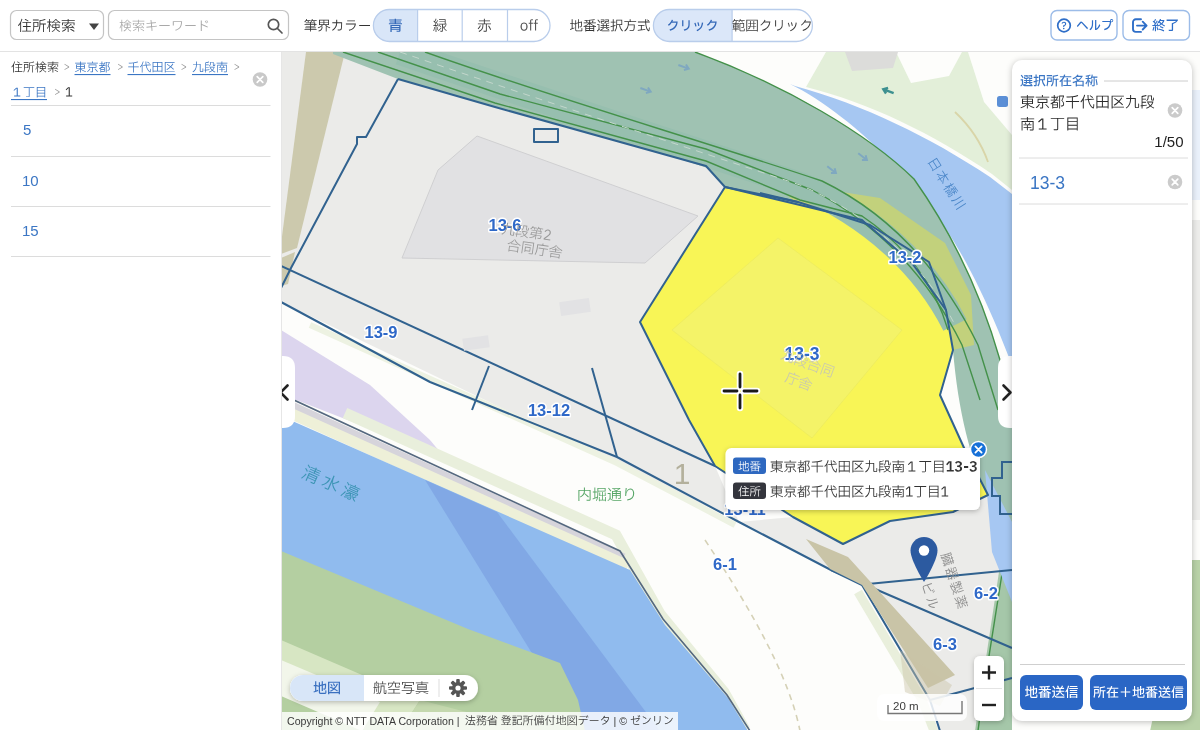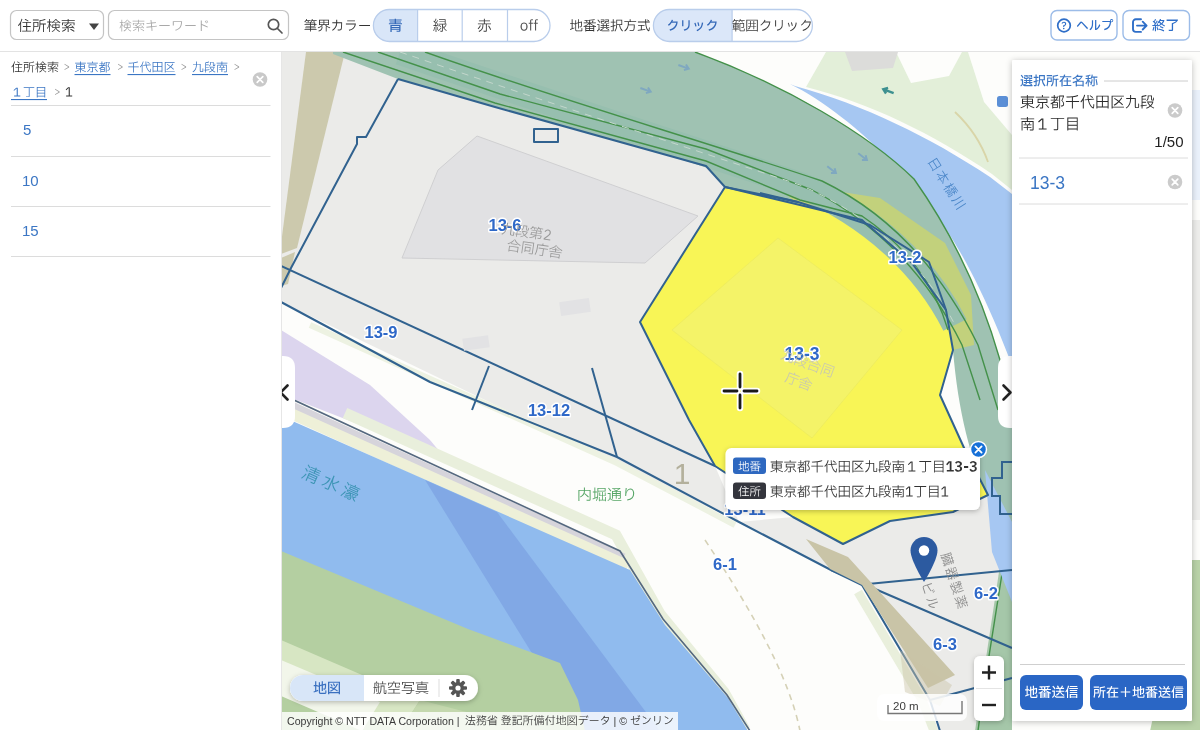--- a/index.html
+++ b/index.html
@@ -340,21 +340,21 @@
 
 <g>
       <rect x="1123" y="10.5" width="66.5" height="29.5" rx="6" fill="#fff" stroke="#9cbce8" stroke-width="1.4"></rect>
 <path d="M1141,19.3 h-5.2 a2.8,2.8 0 0 0 -2.8,2.8 v7 a2.8,2.8 0 0 0 2.8,2.8 h5.2" fill="none" stroke="#2e6ec8" stroke-width="1.9" stroke-linecap="round"></path>
 <path d="M1137,25.6 h9.5 m-3.8,-3.9 l3.9,3.9 l-3.9,3.9" fill="none" stroke="#2e6ec8" stroke-width="1.9" stroke-linecap="round" stroke-linejoin="round"></path>
 <path transform="translate(1152.0,30.3)" fill="#2e6ec8" d="M13.0 -4.8 12.5 -3.8Q10.7 -4.7 9.4 -5.7Q8.3 -4.8 6.7 -4.0L6.5 -4.3L5.7 -3.9L5.5 -4.6Q4.8 -4.5 4.0 -4.4V1.0H2.9V-4.3Q2.1 -4.3 0.4 -4.2L0.3 -5.3L1.9 -5.4Q2.3 -5.9 2.8 -6.6Q1.8 -7.7 0.6 -8.7L1.3 -9.6L1.9 -9.1Q2.6 -10.2 3.0 -11.4L4.1 -10.9Q3.4 -9.5 2.6 -8.3L3.4 -7.5Q4.2 -8.8 4.8 -9.9L5.8 -9.4Q5.2 -8.3 4.5 -7.3Q3.8 -6.2 3.2 -5.4Q4.2 -5.5 5.2 -5.6Q4.9 -6.3 4.7 -6.8L5.6 -7.1Q6.0 -6.2 6.3 -5.1Q7.6 -5.8 8.5 -6.4Q7.6 -7.2 7.1 -7.9Q6.8 -7.5 6.2 -7.0L5.5 -7.9Q6.4 -8.6 7.0 -9.5Q7.6 -10.4 7.9 -11.4L9.1 -11.2Q9.0 -10.9 8.7 -10.3H12.3V-9.4Q11.7 -7.8 10.3 -6.4Q11.3 -5.7 13.0 -4.8ZM9.4 -7.1Q10.5 -8.2 10.9 -9.2H8.1Q8.0 -9.0 7.9 -8.8Q8.5 -7.9 9.4 -7.1ZM8.4 -4.4Q9.9 -3.8 11.6 -2.7L11.0 -1.7Q9.6 -2.6 7.7 -3.4ZM5.4 -3.7Q6.0 -2.1 6.3 -0.4L5.3 -0.0Q5.0 -1.9 4.5 -3.4ZM0.4 -0.1Q1.1 -1.7 1.4 -3.6L2.4 -3.4Q2.1 -1.1 1.4 0.5ZM6.8 -1.9Q8.1 -1.5 9.6 -1.0Q11.0 -0.5 12.2 -0.0L11.8 1.1Q8.9 -0.1 6.3 -0.8Z M16.9 0.7 16.6 -0.5H19.8V-7.0Q21.1 -7.5 22.2 -8.1Q23.4 -8.7 24.0 -9.4H14.6V-10.7H25.9V-9.7Q24.6 -7.7 21.1 -6.2V-0.7Q21.1 0.1 20.8 0.4Q20.4 0.7 19.6 0.7Z"></path>
     </g>
 
 </svg>
 
-<div class="abs" style="left:1012px;top:60px;width:180px;height:661px;background:#fff;border-radius:1px;box-shadow:0 1px 6px rgba(0,0,0,0.25)">
+<div class="abs" style="left:1012px;top:60px;width:180px;height:661px;background:#fff;border-radius:10px;box-shadow:0 1px 6px rgba(0,0,0,0.25)">
 <svg width="180" height="661" viewBox="0 0 180 661">
 
 <path transform="translate(8.0,25.5)" fill="#3b76c4" d="M2.7 -7.3Q1.8 -8.8 0.7 -10.1L1.7 -10.8Q2.7 -9.6 3.6 -8.0ZM5.3 -6.6Q4.6 -6.6 4.4 -6.8Q4.1 -7.1 4.1 -7.6V-9.1H6.6V-9.7H4.1V-10.6H7.7V-8.3H5.1V-7.8Q5.1 -7.6 5.2 -7.5Q5.3 -7.5 5.5 -7.5H7.1V-8.0L8.0 -7.9V-7.4Q8.0 -7.0 7.8 -6.8Q7.6 -6.6 7.2 -6.6ZM9.5 -6.6Q8.9 -6.6 8.6 -6.9Q8.3 -7.1 8.3 -7.7V-9.1H11.0V-9.7H8.3V-10.6H12.1V-8.3H9.3V-7.8Q9.3 -7.6 9.4 -7.5Q9.5 -7.5 9.7 -7.5H11.4V-8.0L12.3 -7.9V-7.3Q12.3 -7.0 12.2 -6.8Q12.0 -6.6 11.5 -6.6ZM10.3 -3.5H12.4V-2.5H3.9V-3.5H5.9V-4.5H4.1V-5.5H5.9V-6.3H7.0V-5.5H9.2V-6.3H10.3V-5.5H12.2V-4.5H10.3ZM12.6 -0.4 12.4 0.8H5.9Q4.3 0.8 3.5 0.2Q2.6 -0.3 2.6 -1.3H2.5Q2.5 -0.5 2.0 0.0Q1.6 0.5 0.8 0.9L0.4 -0.2Q1.3 -0.6 1.6 -1.0Q1.9 -1.5 1.9 -2.4V-5.1H0.6V-6.2H3.1V-2.3Q3.1 -1.0 4.4 -0.6L4.0 -1.4Q4.7 -1.5 5.4 -1.8Q6.1 -2.1 6.6 -2.4L7.2 -1.7Q6.7 -1.4 6.0 -1.0Q5.3 -0.7 4.5 -0.5Q5.1 -0.4 5.9 -0.4ZM9.2 -4.5H7.0V-3.5H9.2ZM11.6 -0.5Q11.0 -0.8 10.3 -1.1Q9.6 -1.5 8.9 -1.7L9.5 -2.4Q10.1 -2.2 10.9 -1.9Q11.7 -1.6 12.2 -1.2Z M18.5 -4.5Q17.6 -4.1 16.7 -3.8V-0.4Q16.7 0.3 16.4 0.6Q16.1 0.8 15.5 0.8H14.1L13.8 -0.4H15.5V-3.5Q14.7 -3.3 13.7 -3.1L13.5 -4.2Q14.4 -4.4 15.5 -4.7V-7.6H13.7V-8.7H15.5V-10.9H16.7V-8.7H18.5V-7.6H16.7V-5.0Q17.8 -5.3 18.4 -5.6ZM23.0 -5.2Q23.1 -3.6 23.8 -2.4Q24.4 -1.2 25.5 -0.1L24.7 1.0Q23.4 -0.3 22.7 -1.8Q22.0 -3.3 21.8 -5.2H20.1Q20.0 -3.3 19.6 -1.8Q19.3 -0.4 18.3 1.0L17.3 0.1Q18.3 -1.2 18.6 -2.6Q19.0 -4.1 19.0 -6.3V-10.4H24.9V-5.2ZM23.7 -9.3H20.1V-6.3H23.7Z M38.5 -6.8V-5.7H36.9V1.0H35.7V-5.7H33.8Q33.8 -3.4 33.3 -1.8Q32.8 -0.2 31.8 1.1L30.9 0.1Q31.9 -1.1 32.3 -2.5Q32.7 -4.0 32.7 -6.4V-9.8Q35.9 -10.1 37.7 -10.8L38.3 -9.8Q36.5 -9.1 33.8 -8.8V-6.8ZM26.7 -10.5H32.1V-9.3H26.7ZM28.2 -3.5Q28.2 -2.1 28.0 -1.1Q27.8 -0.1 27.3 1.1L26.4 0.1Q26.8 -0.8 26.9 -1.8Q27.1 -2.9 27.1 -4.5V-8.1H31.8V-3.5ZM28.2 -7.1V-4.6H30.7V-7.1Z M51.3 -9.3V-8.2H44.4Q43.7 -6.7 42.7 -5.5V1.0H41.4V-4.3Q40.7 -3.7 40.0 -3.2L39.4 -4.3Q41.7 -5.7 43.0 -8.2H39.9V-9.3H43.5Q43.8 -10.1 44.0 -11.0L45.3 -10.8Q45.1 -9.9 44.8 -9.3ZM50.9 -3.9H47.9V-0.6H51.3V0.5H43.3V-0.6H46.6V-3.9H43.6V-5.0H46.6V-7.6H47.9V-5.0H50.9Z M63.7 -4.8V1.0H62.5V0.3H56.9V1.0H55.7V-3.2Q54.5 -2.8 53.1 -2.3L52.5 -3.4Q55.1 -4.1 57.1 -5.2Q56.3 -6.1 55.5 -6.8L56.4 -7.5Q57.3 -6.8 58.1 -5.8Q60.0 -7.0 61.1 -8.6H57.0Q55.5 -7.2 53.1 -6.2L52.5 -7.2Q54.2 -7.9 55.4 -8.8Q56.6 -9.7 57.4 -10.9L58.5 -10.5Q58.3 -10.1 58.0 -9.7H62.6V-8.9Q61.3 -6.5 58.7 -4.8ZM56.9 -3.8V-0.8H62.5V-3.8Z M77.4 -7.8H74.7V-0.4Q74.7 0.2 74.4 0.5Q74.1 0.8 73.5 0.8H72.2L71.8 -0.3H73.6V-7.8H72.0Q71.7 -7.0 71.2 -6.3L70.4 -7.0V-6.4H68.8V-5.0H68.9L69.2 -5.3Q69.3 -5.4 69.4 -5.4Q69.6 -5.4 69.7 -5.1L70.9 -3.1L70.1 -2.3L68.9 -4.4Q68.9 -4.5 68.9 -4.4Q68.8 -4.4 68.8 -4.4V1.1H67.8V-4.4H67.7Q67.6 -3.5 67.2 -2.8Q66.9 -2.0 66.1 -1.1L65.4 -2.2Q66.4 -3.4 67.0 -4.4Q67.5 -5.4 67.6 -6.4H65.5V-7.4H67.8V-9.1Q67.2 -9.0 65.9 -8.8L65.6 -9.8Q66.8 -9.9 68.0 -10.2Q69.2 -10.5 70.1 -10.9L70.6 -10.0Q69.9 -9.6 68.8 -9.3V-7.4H70.4V-7.3Q70.9 -8.2 71.3 -9.1Q71.6 -10.1 71.7 -11.0L72.8 -10.8Q72.6 -9.7 72.4 -8.9H77.4ZM76.6 -6.5Q76.9 -5.1 77.2 -3.5Q77.5 -1.9 77.6 -0.7L76.5 -0.3Q76.4 -1.6 76.1 -3.2Q75.9 -4.8 75.6 -6.2ZM72.7 -6.0Q72.3 -2.6 71.3 -0.3L70.3 -1.1Q70.8 -2.2 71.1 -3.5Q71.4 -4.8 71.6 -6.3Z"></path>
 <line x1="92" y1="21" x2="176" y2="21" stroke="#cccccc" stroke-width="1"></line>
 
 <path transform="translate(8.0,47.5)" fill="#2b2b2b" d="M8.3 -3.4Q8.9 -2.5 10.4 -1.7Q11.9 -1.0 14.5 -0.1L14.1 0.8Q12.1 0.1 10.9 -0.5Q9.6 -1.1 8.9 -1.7Q8.1 -2.4 7.9 -3.2H7.8V1.1H6.9V-3.2H6.8Q6.6 -2.4 5.9 -1.7Q5.2 -1.1 4.0 -0.5Q2.8 0.1 0.9 0.8L0.5 -0.1Q3.1 -0.9 4.4 -1.7Q5.8 -2.5 6.4 -3.4H2.0V-8.8H6.9V-10.1H0.8V-11.0H6.9V-12.5H7.8V-11.0H14.2V-10.1H7.8V-8.8H13.0V-3.4ZM6.9 -8.1H3.0V-6.6H6.9ZM12.0 -6.6V-8.1H7.8V-6.6ZM6.9 -5.8H3.0V-4.2H6.9ZM7.8 -4.2H12.0V-5.8H7.8Z M22.9 -12.5V-10.8H29.3V-9.9H15.7V-10.8H21.9V-12.5ZM27.4 -4.6H23.1V-0.1Q23.1 0.4 22.8 0.7Q22.5 0.9 22.0 0.9H20.0L19.8 0.0H22.1V-4.6H17.6V-8.7H27.4ZM26.5 -7.8H18.5V-5.5H26.5ZM19.9 -3.2Q19.3 -2.1 18.4 -1.1Q17.5 -0.1 16.3 0.6L15.7 -0.1Q16.9 -0.9 17.7 -1.8Q18.6 -2.6 19.1 -3.7ZM25.8 -3.6Q27.6 -2.0 29.2 -0.0L28.5 0.6Q27.7 -0.4 26.9 -1.3Q26.1 -2.1 25.2 -2.9Z M38.6 -11.4Q37.9 -9.4 36.6 -7.7H38.6V-6.9H35.9Q35.2 -6.1 34.3 -5.3H37.9V0.3H33.2V1.1H32.3V-3.9Q31.5 -3.4 30.9 -3.1L30.5 -3.9Q33.1 -5.2 34.8 -6.9H30.7V-7.7H33.8V-9.8H31.3V-10.7H33.8V-12.5H34.7V-10.7H36.8V-9.8H34.7V-7.7H35.5Q37.0 -9.4 37.9 -11.7ZM44.1 -3.5Q44.1 -2.4 43.6 -1.7Q43.0 -1.1 42.0 -1.1H41.0L40.8 -2.0H41.8Q42.6 -2.0 42.9 -2.4Q43.2 -2.7 43.2 -3.6Q43.2 -4.5 42.7 -5.3Q42.2 -6.1 41.3 -7.0Q42.5 -9.1 43.0 -11.1H40.1V1.1H39.2V-11.9H44.0V-11.2Q43.4 -9.2 42.3 -7.1Q43.2 -6.2 43.6 -5.3Q44.1 -4.5 44.1 -3.5ZM37.0 -2.9V-4.6H33.3L33.2 -4.5V-2.9ZM33.2 -0.5H37.0V-2.2H33.2Z M59.1 -6.4V-5.4H52.9V1.1H51.9V-5.4H45.9V-6.4H51.9V-10.2Q49.2 -9.9 46.6 -9.9L46.5 -10.9Q49.8 -10.9 52.7 -11.3Q55.7 -11.7 57.8 -12.4L58.2 -11.6Q56.1 -10.8 52.9 -10.3V-6.4Z M65.1 -12.4Q64.6 -10.4 63.8 -8.8V1.1H62.8V-7.2Q62.0 -5.9 61.0 -5.1L60.5 -6.0Q61.8 -7.3 62.7 -8.9Q63.6 -10.5 64.2 -12.7ZM73.4 -3.5 74.3 -3.1 74.0 0.2Q74.0 0.6 73.8 0.8Q73.6 0.9 73.3 0.9Q72.9 0.9 72.6 0.8Q70.9 -0.2 69.7 -2.4Q68.5 -4.6 67.9 -7.5L64.7 -7.2L64.7 -8.1L67.8 -8.3Q67.5 -10.0 67.5 -11.8V-12.5H68.5V-11.8Q68.5 -10.1 68.7 -8.4L74.1 -8.8L74.1 -7.9L68.9 -7.5Q69.4 -4.8 70.6 -2.8Q71.7 -0.8 73.2 0.0ZM72.6 -9.6Q71.9 -10.1 71.1 -10.6Q70.3 -11.1 69.6 -11.4L70.1 -12.2Q70.9 -11.8 71.6 -11.3Q72.4 -10.9 73.1 -10.3Z M76.4 1.0V-11.8H88.6V1.0H87.6V-0.1H77.4V1.0ZM81.9 -6.5V-10.9H77.4V-6.5ZM82.9 -6.5H87.6V-10.9H82.9ZM81.9 -5.6H77.4V-1.0H81.9ZM82.9 -5.6V-1.0H87.6V-5.6Z M92.6 -10.9V-0.8H104.0V0.1H92.6V1.1H91.6V-11.8H103.9V-10.9ZM93.8 -2.7Q96.2 -4.0 98.1 -6.0Q96.1 -7.5 94.1 -8.7L94.7 -9.4Q96.6 -8.3 98.8 -6.7Q100.3 -8.2 101.4 -10.1L102.2 -9.5Q101.1 -7.6 99.6 -6.0Q101.6 -4.4 103.0 -3.0L102.3 -2.2Q101.0 -3.7 98.9 -5.3Q96.8 -3.2 94.4 -1.8Z M118.2 -3.9 119.1 -3.7V-0.4Q119.1 0.6 118.1 0.6H116.4Q115.5 0.6 115.1 0.3Q114.8 -0.1 114.8 -1.0V-8.6H111.1Q111.0 -5.2 109.9 -2.9Q108.8 -0.6 106.3 1.0L105.8 0.2Q107.3 -0.9 108.2 -2.1Q109.2 -3.3 109.6 -4.9Q110.0 -6.5 110.1 -8.6H106.2V-9.5H110.1V-12.4H111.1V-9.5H115.8V-1.1Q115.8 -0.7 115.9 -0.6Q115.9 -0.4 116.1 -0.3Q116.3 -0.3 116.7 -0.3H118.2Z M126.9 -1.9Q125.1 -1.6 122.5 -1.3V1.1H121.6V-1.3L120.6 -1.2L120.5 -2.1L121.6 -2.2V-11.4Q124.3 -11.7 126.1 -12.4L126.6 -11.6Q125.8 -11.2 124.7 -11.0Q123.6 -10.8 122.5 -10.6V-8.8H126.0V-7.9H122.5V-5.7H126.0V-4.8H122.5V-2.2Q125.1 -2.5 126.8 -2.8ZM126.3 -7.1Q127.1 -7.8 127.4 -8.6Q127.7 -9.3 127.7 -10.5V-12.1H132.0V-8.4Q132.0 -8.0 132.1 -7.9Q132.2 -7.8 132.5 -7.8H133.2V-10.0L134.0 -9.8V-8.0Q134.0 -7.5 133.9 -7.2Q133.7 -7.0 133.2 -7.0H132.4Q131.7 -7.0 131.4 -7.3Q131.1 -7.6 131.1 -8.3V-11.2H128.6V-10.4Q128.6 -9.1 128.2 -8.1Q127.7 -7.2 126.9 -6.4ZM133.8 1.1Q131.8 0.2 130.4 -1.0Q128.8 0.3 126.5 1.2L126.2 0.3Q128.2 -0.4 129.7 -1.6Q128.5 -2.8 127.5 -4.4L128.2 -4.9Q129.2 -3.3 130.4 -2.2Q131.7 -3.5 132.3 -5.1H126.9V-5.9H133.3V-5.2Q132.7 -3.2 131.1 -1.6Q132.4 -0.4 134.2 0.3Z"></path>
 <path transform="translate(8.0,69.5)" fill="#2b2b2b" d="M14.2 -10.2H7.9V-8.4H13.6V0.0Q13.6 0.5 13.3 0.7Q13.1 0.9 12.6 0.9H9.9L9.7 0.1H12.6V-7.6H2.5V1.1H1.6V-8.4H6.9V-10.2H0.8V-11.0H6.9V-12.5H7.9V-11.0H14.2ZM5.4 -7.2Q5.8 -6.6 6.4 -5.6L5.6 -5.2Q5.2 -6.1 4.6 -6.8ZM11.4 -1.8H7.8V0.8H6.9V-1.8H3.6V-2.6H6.9V-4.2H3.5V-5.0H8.2Q9.0 -6.0 9.4 -7.1L10.2 -6.8Q9.8 -5.8 9.2 -5.0H11.5V-4.2H7.8V-2.6H11.4Z M26.6 0.0H18.8V-1.1H22.2V-10.1H22.1L18.9 -7.1L18.1 -7.9L21.5 -11.0H23.4V-1.1H26.6Z M44.2 -11.6V-10.7H38.2V-0.4Q38.2 0.8 37.0 0.8H33.9L33.6 -0.2H37.2V-10.7H30.8V-11.6Z M47.3 1.1V-11.9H57.7V1.1H56.8V-0.0H48.3V1.1ZM56.8 -8.3V-11.1H48.3V-8.3ZM56.8 -4.7V-7.4H48.3V-4.7ZM48.3 -3.8V-0.9H56.8V-3.8Z"></path>
 
 <circle cx="163" cy="50.5" r="7.3" fill="#cbcbcb"></circle>
       <path d="M160.2,47.7 l5.6,5.6 m0,-5.6 l-5.6,5.6" stroke="#fff" stroke-width="1.7" stroke-linecap="round"></path>

